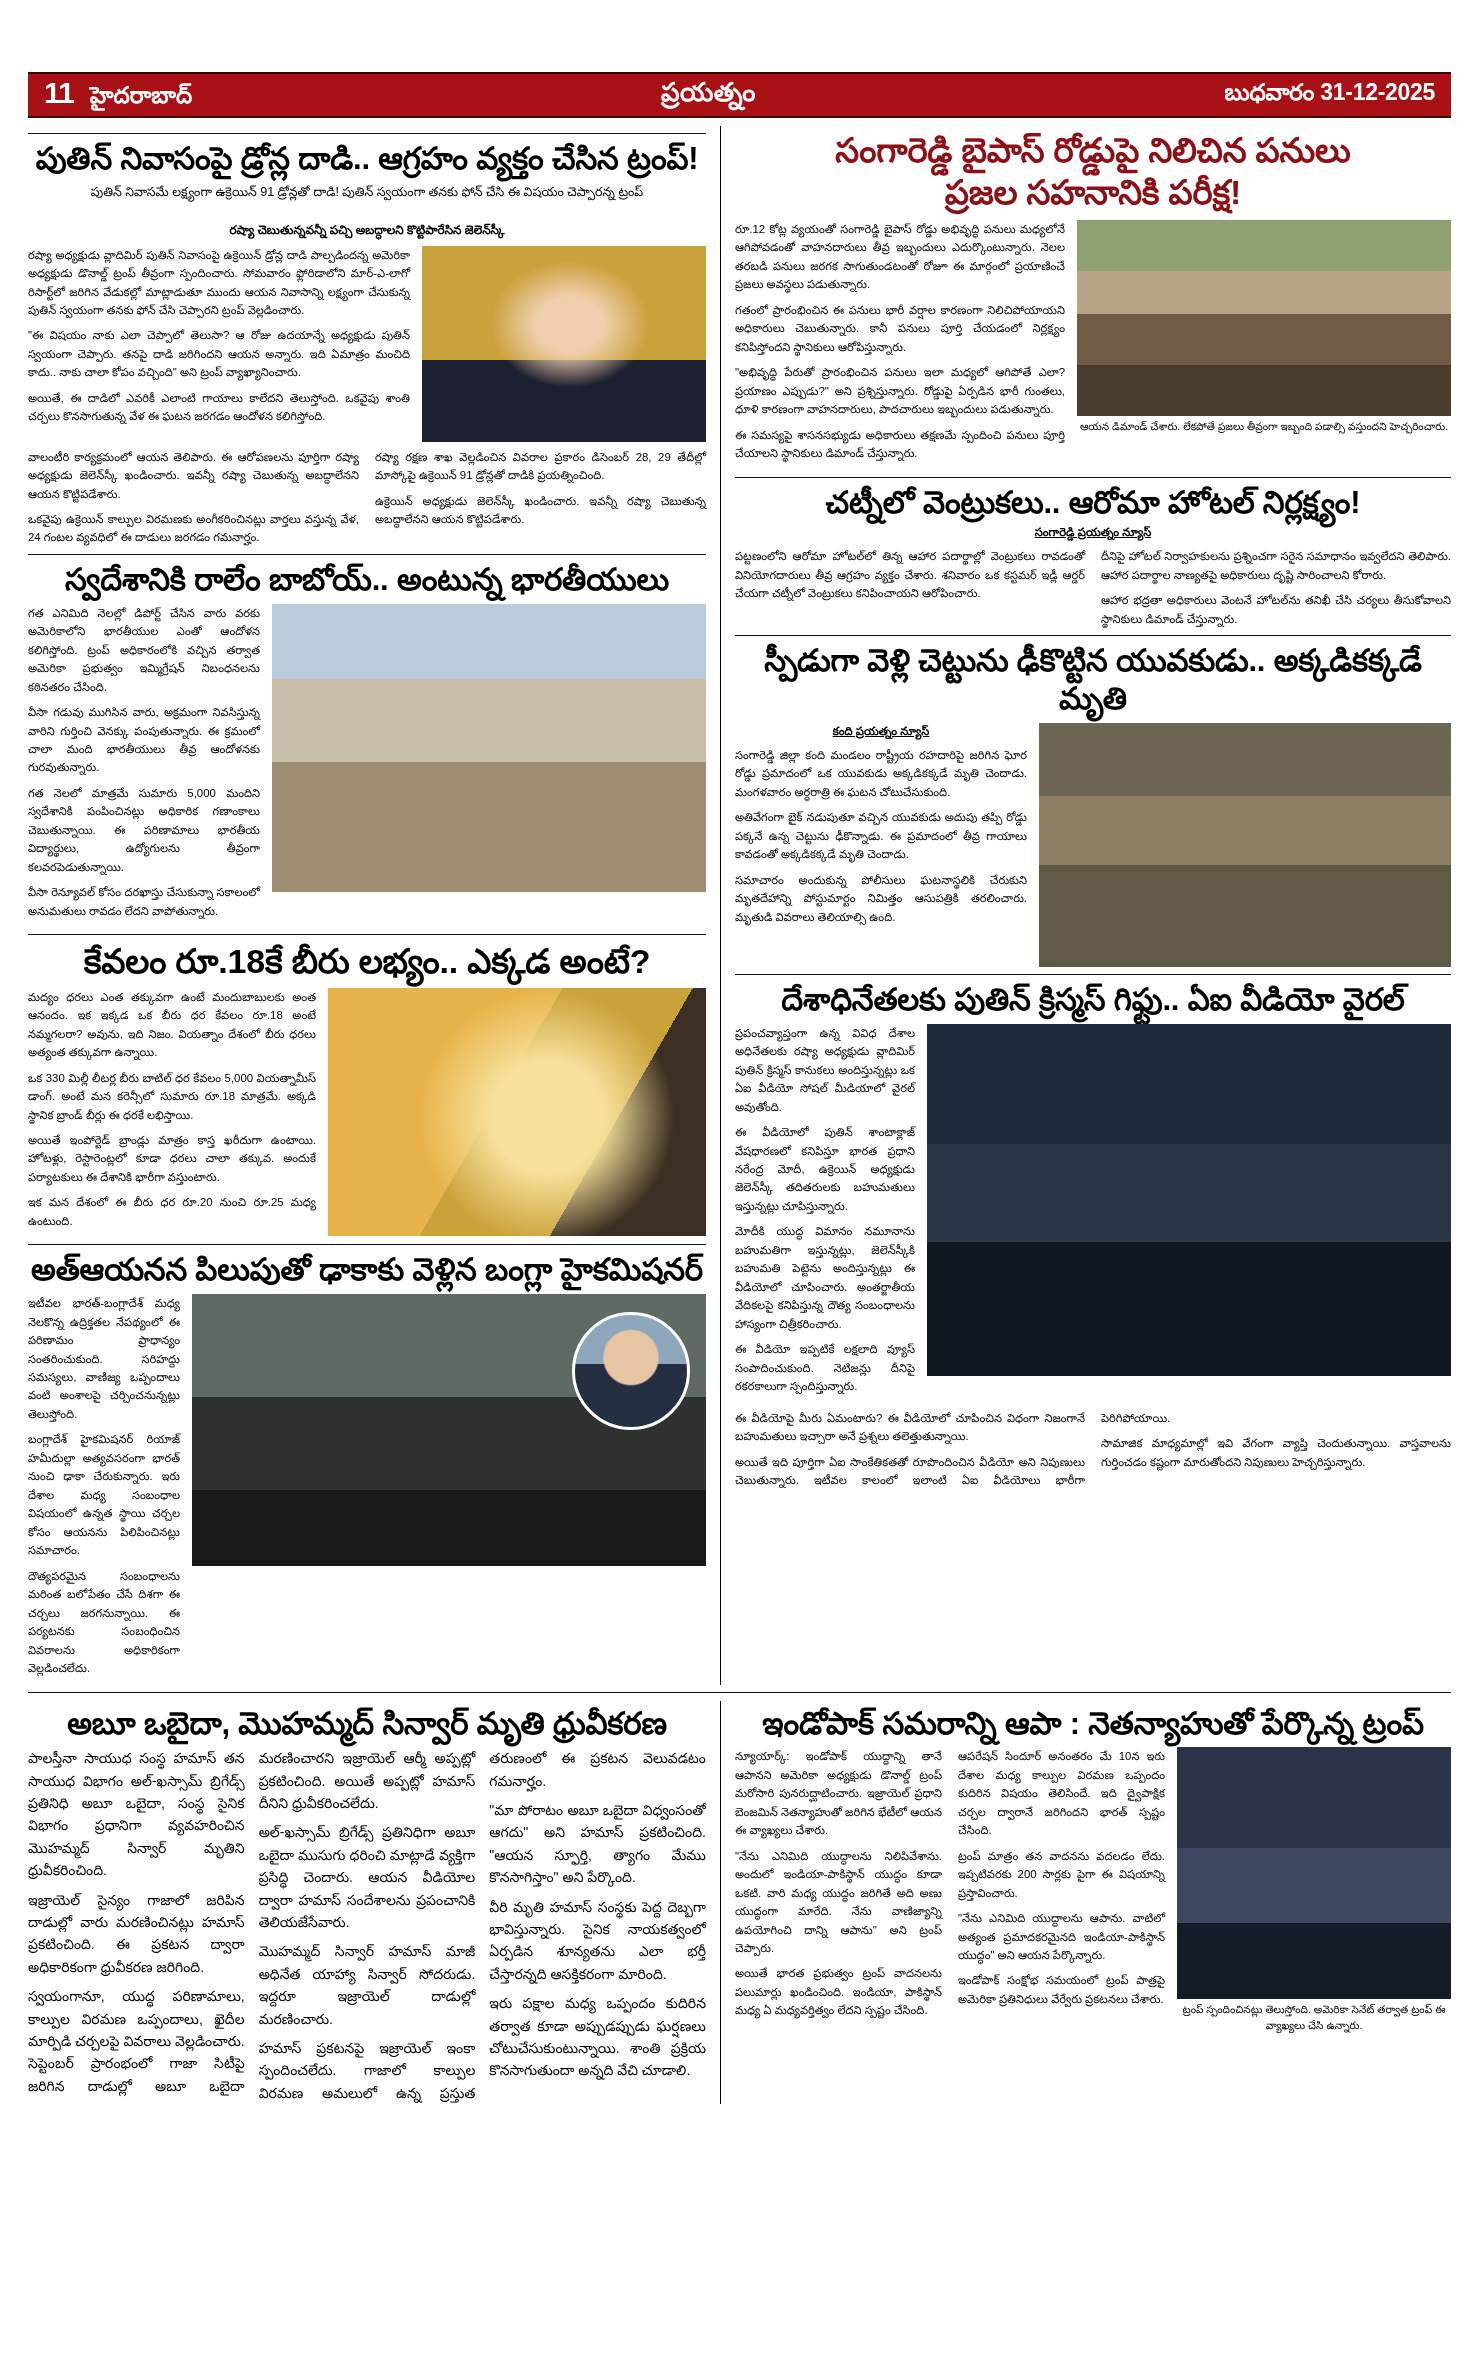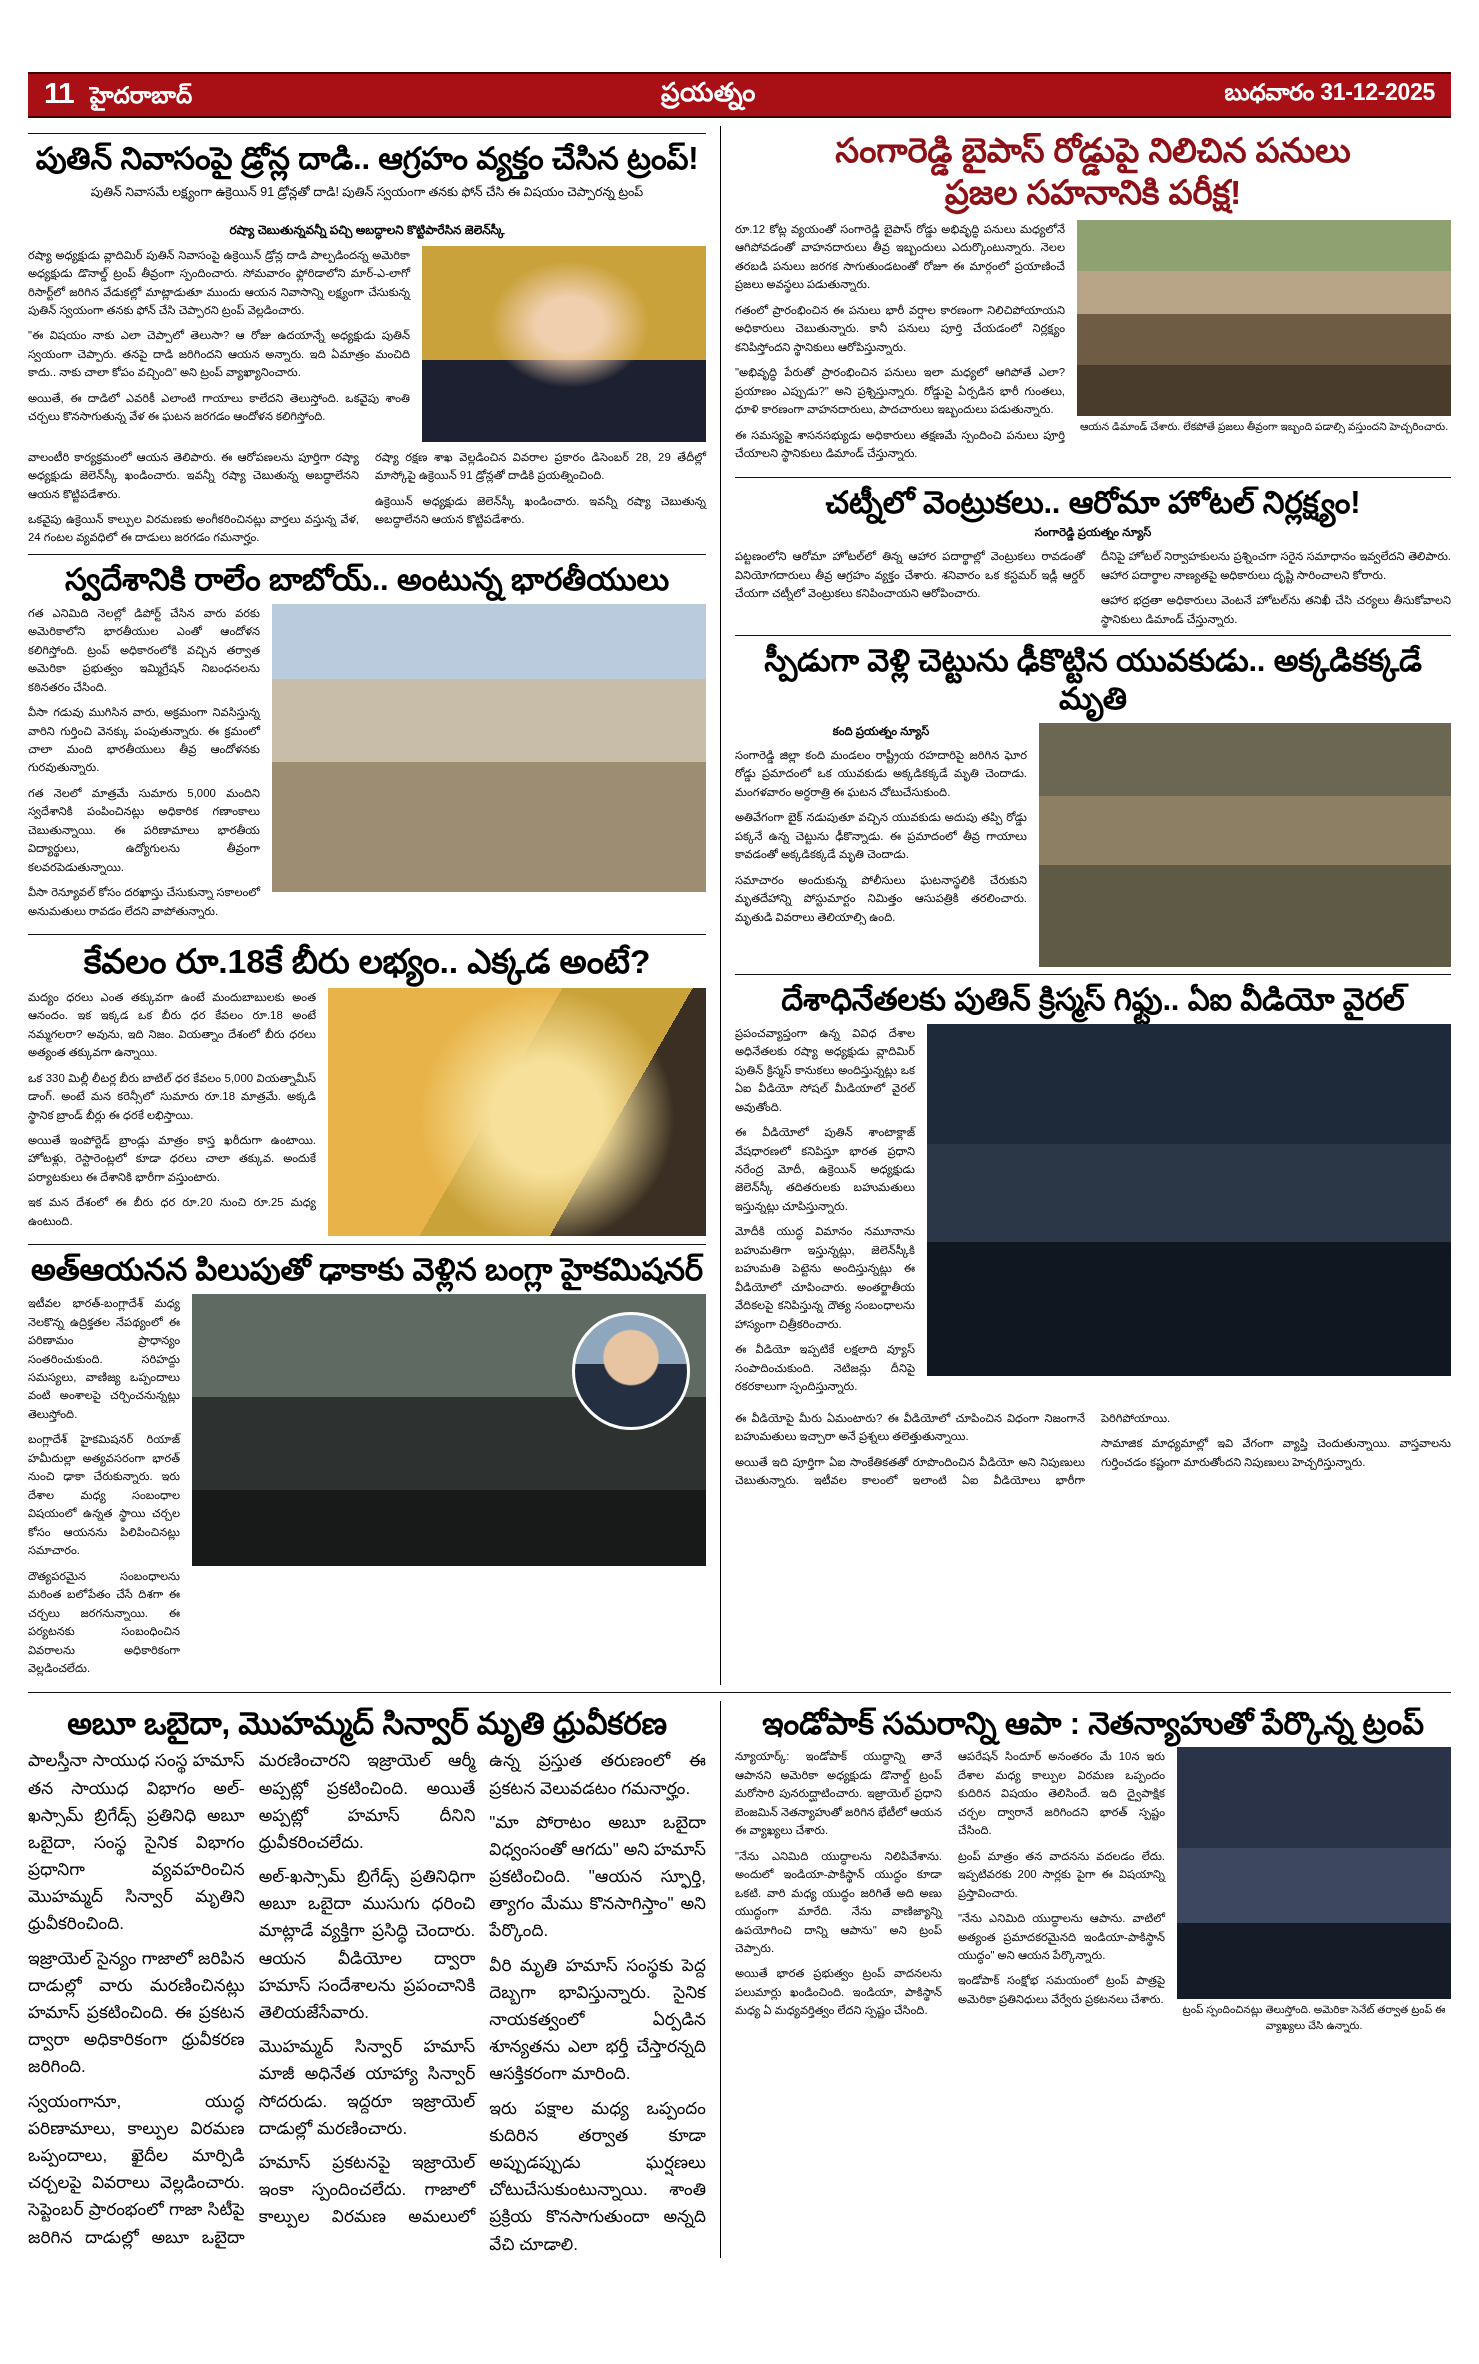--- a/index.html
+++ b/index.html
@@ -42,24 +42,24 @@
 
   h2.hl {
     font-size:25px; font-weight:bold; line-height:1.22;
     margin:4px 0 5px; text-align:center; letter-spacing:-.2px;
   }
   h2.hl-big { font-size:31px; }
   h2.hl-xl { font-size:34px; }
 
   .deck { font-size:12.5px; text-align:center; line-height:1.5; margin:2px 0 21px; }
   .byline { font-size:12px; text-align:center; font-weight:bold; margin:5px 0 6px; }
-  .byline-box { font-size:11.5px; text-align:center; font-weight:bold; margin:2px 0 5px; }
+  .byline-box { font-size:11.5px; text-align:center; font-weight:bold; margin:2px 0 5px;text-decoration:underline; }
 
   .body2 { column-count:2; column-gap:16px; font-size:11.4px; line-height:1.62; text-align:justify; }
-  .body3 { column-count:3; column-gap:14px; font-size:17px; line-height:1.6; text-align:justify; }
+  .body3 { column-count:3; column-gap:14px; font-size:14px; line-height:1.6; text-align:justify; }
   .body1 { font-size:11.4px; line-height:1.62; text-align:justify; }
   .body2 p, .body3 p, .body1 p { margin:0 0 7px; }
 
   .art { display:flex; gap:12px; }
   .art .txt { flex:1; }
   .photo { position:relative; overflow:hidden; background:#cfcfcf; }
   .cap { font-size:10.5px; text-align:center; line-height:1.45; margin-top:3px; }
 
   
   .p-trump { background:

